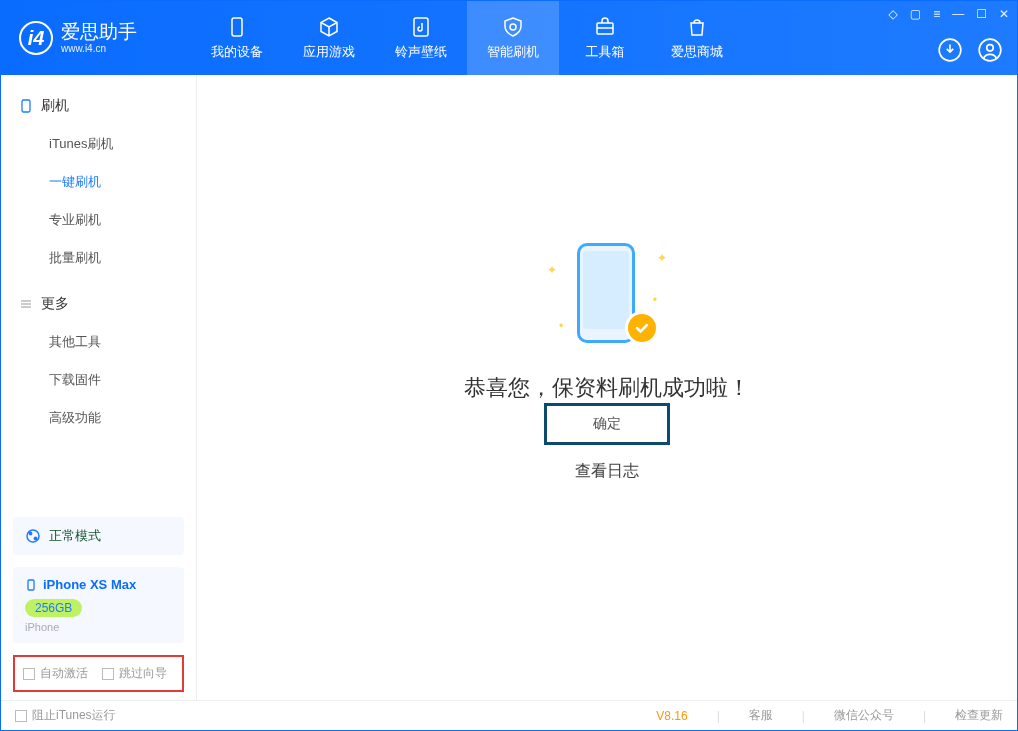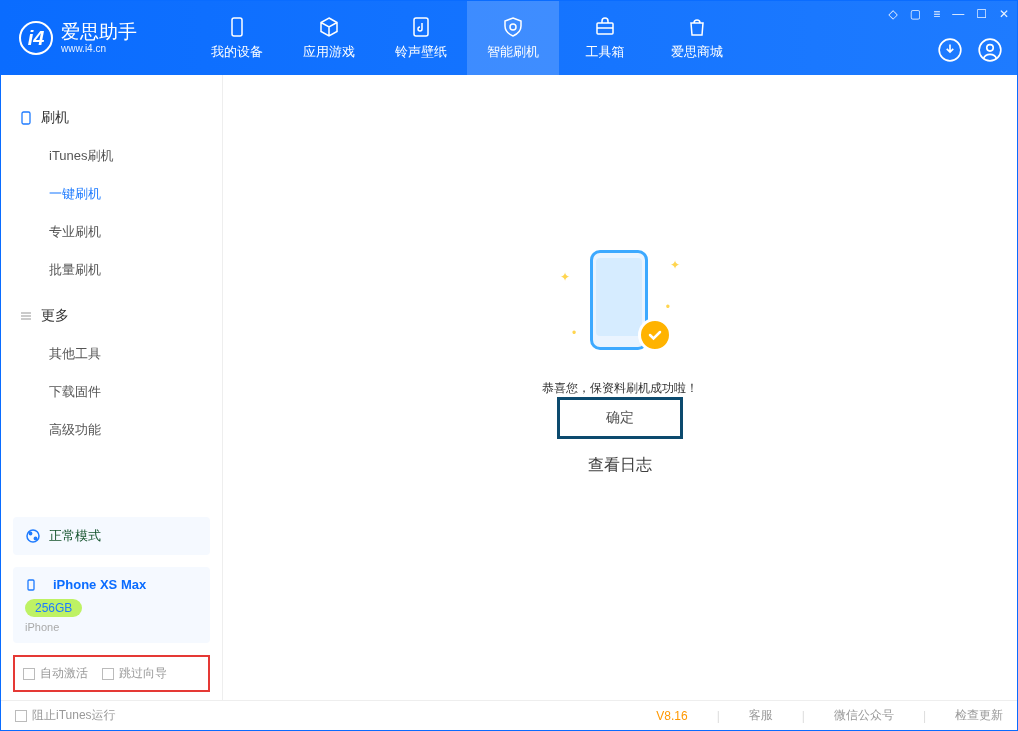--- a/index.html
+++ b/index.html
@@ -17,51 +17,51 @@
 .tab.active { background: rgba(255,255,255,.18); }
 .tab svg { width: 24px; height: 24px; }
 
 .window-controls { position: absolute; top: 6px; right: 8px; display: flex; gap: 12px; font-size: 12px; }
 .window-controls span { cursor: pointer; opacity: .9; }
 .header-icons { position: absolute; right: 14px; bottom: 12px; display: flex; gap: 14px; }
 .header-icons svg { width: 26px; height: 26px; }
 
 
 .body { display: flex; height: calc(100% - 74px - 30px); }
-.sidebar { width: 222px; border-right: 1px solid #eee; padding-top: 24px; display: flex; flex-direction: column; }
+.sidebar { width: 196px; border-right: 1px solid #eee; padding-top: 12px; display: flex; flex-direction: column; }
 .sb-section { margin-bottom: 8px; }
 .sb-head { display: flex; align-items: center; gap: 8px; padding: 10px 18px; font-size: 14px; color: #333; }
 .sb-head svg { width: 14px; height: 14px; }
 .sb-item { padding: 10px 18px 10px 48px; font-size: 13px; color: #555; cursor: pointer; }
 .sb-item.active { color: #1e7bff; }
 
 .sb-spacer { flex: 1; }
 .sb-card { margin: 6px 12px; background: #f5f9ff; border-radius: 4px; padding: 10px 12px; font-size: 13px; color: #14532d; display: flex; align-items: center; gap: 8px; }
 .sb-device { margin: 6px 12px 12px; background: #f5f9ff; border-radius: 4px; padding: 10px 12px; }
-.sb-device-name { font-size: 13px; color: #0a6cff; font-weight: 600; margin-bottom: 6px; display: flex; align-items: center; gap: 16px; }
+.sb-device-name { font-size: 13px; color: #0a6cff; font-weight: 600; margin-bottom: 6px; display: flex; align-items: center; gap: 6px; }
 .sb-badge { display: inline-block; background: #bef264; color: #1e7bff; border-radius: 10px; padding: 2px 10px; font-size: 12px; margin-bottom: 4px; }
 .sb-sub { font-size: 11px; color: #aaa; }
 
 .checkbox-row { border: 2px solid #e53935; margin: 0 12px 8px; padding: 8px 8px; display: flex; gap: 14px; font-size: 12px; color: #999; align-items: center; }
 .chk { display: inline-flex; align-items: center; gap: 5px; cursor: pointer; }
 .chk .box { width: 12px; height: 12px; border: 1px solid #bbb; display: inline-block; }
 
 
 .main { flex: 1; display: flex; flex-direction: column; align-items: center; justify-content: center; padding-bottom: 60px; }
 .phone-illus { position: relative; width: 120px; height: 120px; margin-bottom: 20px; }
 .phone-body { position: absolute; left: 30px; top: 10px; width: 58px; height: 100px; border: 3px solid #3da9ff; border-radius: 10px; background: #eaf4ff; }
 .phone-screen { position: absolute; left: 36px; top: 18px; width: 46px; height: 78px; background: #d6ecff; border-radius: 4px; }
 .check-badge { position: absolute; right: 8px; bottom: 8px; width: 34px; height: 34px; background: #ffb300; border-radius: 50%; display: flex; align-items: center; justify-content: center; border: 3px solid #fff; }
 .spark { position: absolute; color: #ffd54f; font-size: 12px; }
 .spark.s1 { left: 0; top: 30px; }
 .spark.s2 { right: 0; top: 18px; }
 .spark.s3 { left: 12px; bottom: 20px; }
 .spark.s4 { right: 10px; bottom: 46px; }
 
-.success-msg { font-size: 12px; color: #333; }
+.success-msg { font-size: 22px; color: #333; }
 .ok-btn { border: 3px solid #0c4a6e; background: #fff; padding: 9px 46px; font-size: 14px; color: #555; cursor: pointer; margin-bottom: 16px; }
 .log-link { font-size: 16px; color: #404040; cursor: pointer; }
 
 
 .footer { height: 30px; border-top: 1px solid #eee; display: flex; align-items: center; padding: 0 14px; font-size: 12px; color: #999; }
 .footer .chk { color: #999; }
 .footer .right { margin-left: auto; display: flex; align-items: center; gap: 29px; }
 .footer .sep { color: #ddd; }
 .version { color: #ff9800; }
 </style>

